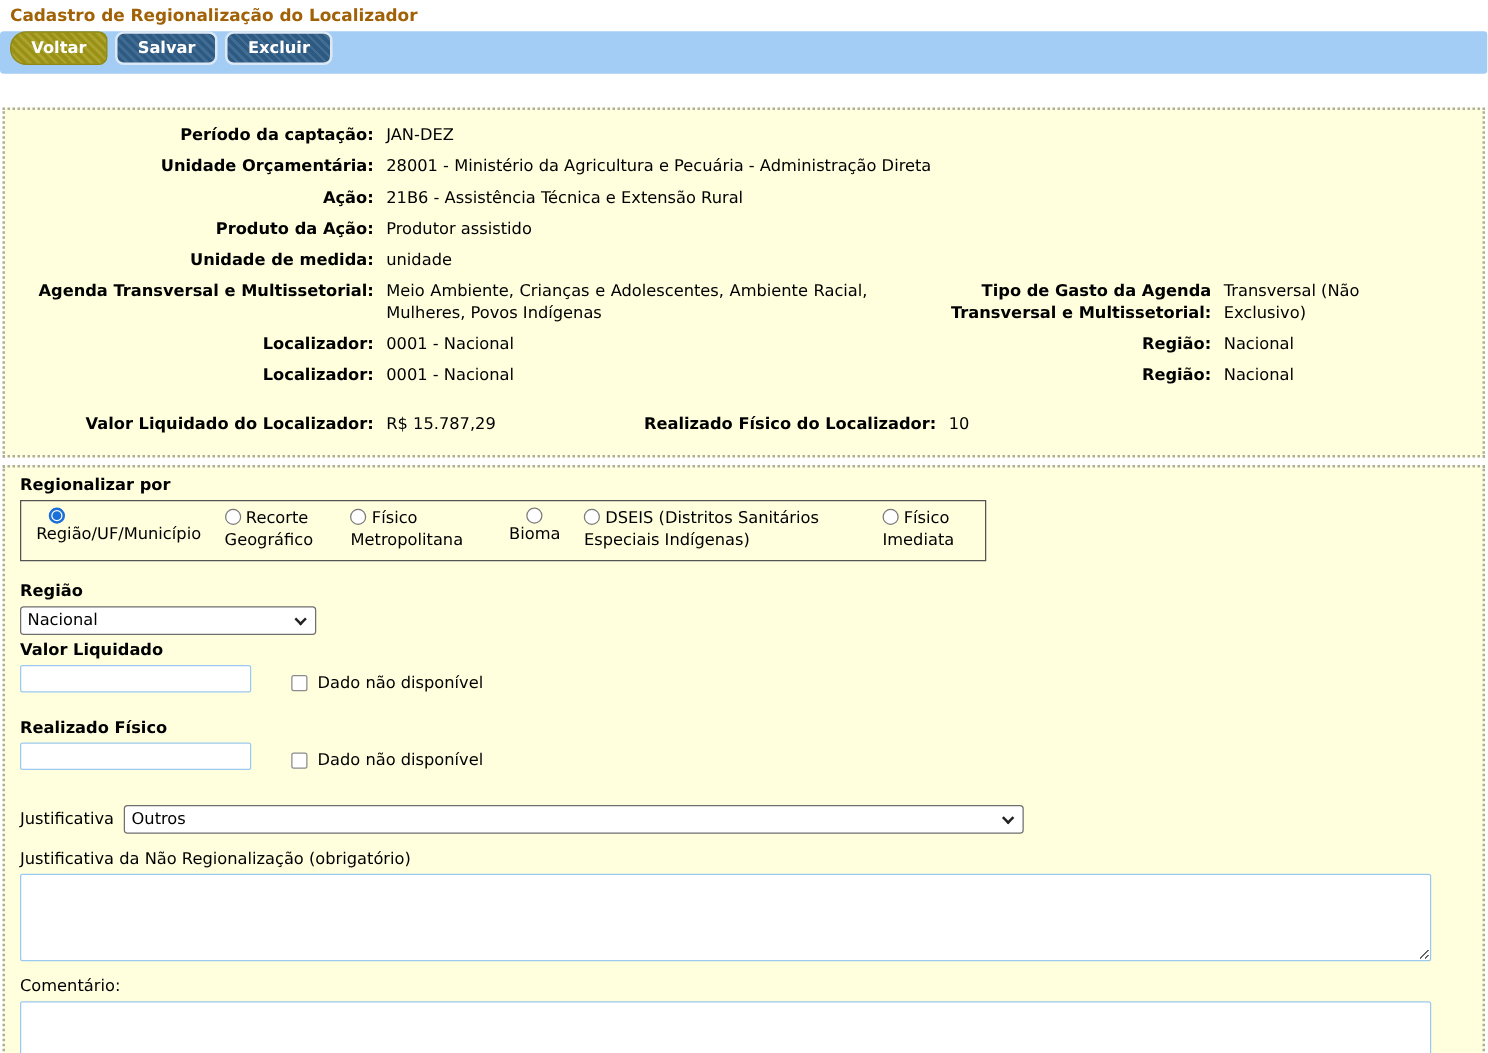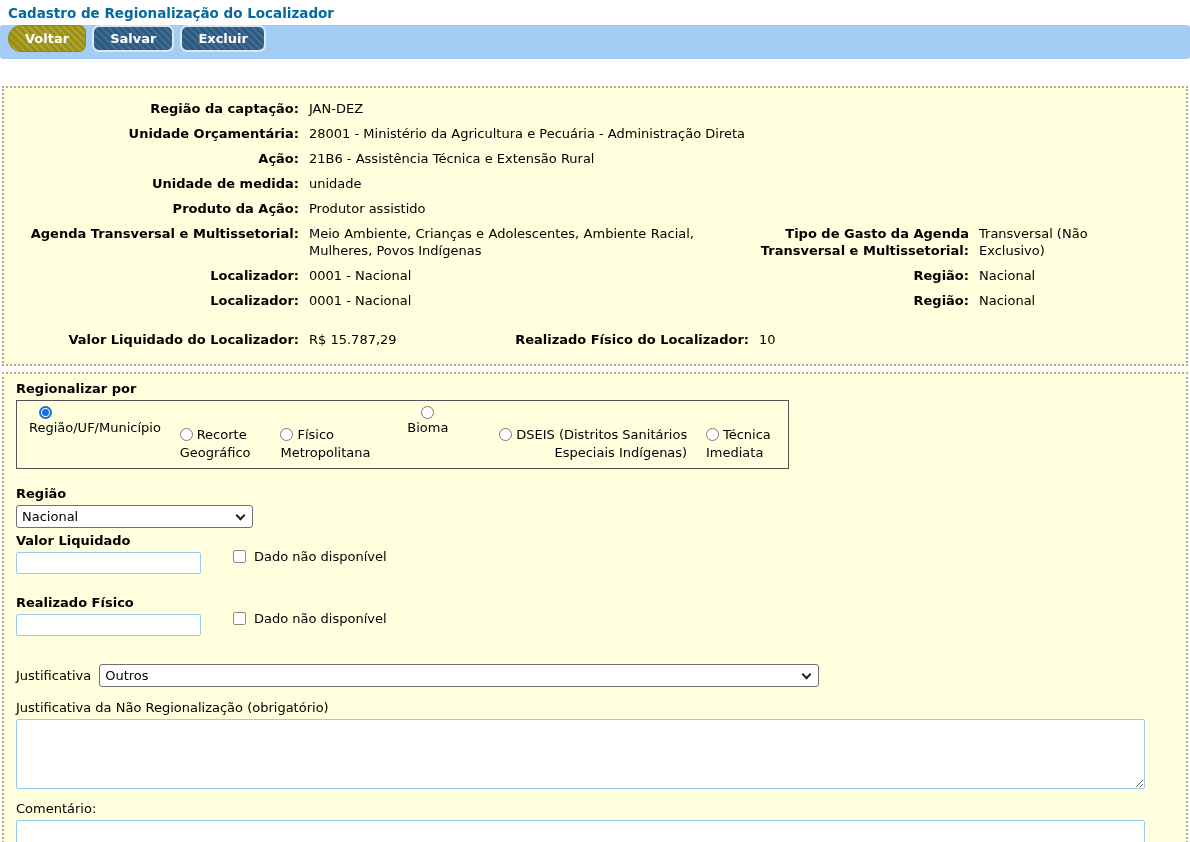--- a/index.html
+++ b/index.html
@@ -7,21 +7,21 @@
   body {
     width: 1190px;
     font-family: "DejaVu Sans", "Liberation Sans", sans-serif;
     font-size: 13px;
     color: #000;
   }
   
   .page-title {
     font-size: 13.5px;
     font-weight: bold;
-    color: #0369a1;
+    color: #a16207;
     padding: 5px 0 4px 8px;
   }
   .toolbar {
     background: #A3CDF4;
     height: 34px;
     border-radius: 3px;
     display: flex;
     align-items: flex-start;
     padding-left: 8px;
     gap: 6px;
@@ -80,24 +80,24 @@
     border: 1px solid #545454;
     margin-top: 3px;
     padding: 5px 12px 6px 12px;
     display: flex;
     justify-content: space-between;
     align-items: flex-start;
     line-height: 18px;
   }
   .radio-item { cursor: pointer; }
   .radio-item .lbl-txt { font-weight: normal; }
-  .ri-inline { display: inline-block; margin-top: 20px; }
+  .ri-inline { display: inline-block; }
   .ri-col { display: flex; flex-direction: column; align-items: flex-start; }
   .ri-col-center { display: flex; flex-direction: column; align-items: center; } .ri-w2 { width: 82px; } .ri-w3 { width: 108px; }
-  .ri-w5 { width: 220px; text-align: right; } .ri-w6 { width: 70px; }
+  .ri-w5 { width: 220px; } .ri-w6 { width: 70px; }
   .radio {
     display: inline-block;
     width: 13px; height: 13px;
     border: 1px solid #7a7a7a;
     border-radius: 50%;
     background: #fff;
     vertical-align: -2px;
     margin-right: 4px;
     position: relative;
   }
@@ -153,21 +153,21 @@
   }
   .cb-row { display: flex; align-items: center; margin-left: 32px; cursor: pointer; }
   .cb {
     width: 13px; height: 13px;
     border: 1px solid #8b8b8b;
     border-radius: 2px;
     background: #fff;
     display: inline-block;
     margin-right: 8px;
   }
-  .input-row { display: flex; align-items: flex-start; }
+  .input-row { display: flex; align-items: flex-end; }
   textarea {
     width: 1129px;
     border: 1px solid #9CC9F0;
     border-radius: 2px;
     background: #fff;
     font-family: inherit; font-size: 13px;
     padding: 3px 4px;
     margin-top: 3px;
     resize: both;
   }
@@ -182,42 +182,42 @@
 
 <div class="toolbar">
   <button class="btn btn-olive">Voltar</button>
   <button class="btn btn-blue">Salvar</button>
   <button class="btn btn-blue">Excluir</button>
 </div>
 
 <div class="panel panel-info">
 
   <div class="irow">
-    <span class="lbl lbl-l">Região da captação:</span>
+    <span class="lbl lbl-l">Período da captação:</span>
     <span class="val-l">JAN-DEZ</span>
   </div>
 
   <div class="irow">
     <span class="lbl lbl-l">Unidade Orçamentária:</span>
     <span class="val-l">28001 - Ministério da Agricultura e Pecuária - Administração Direta</span>
   </div>
 
   <div class="irow">
     <span class="lbl lbl-l">Ação:</span>
     <span class="val-l">21B6 - Assistência Técnica e Extensão Rural</span>
   </div>
 
   <div class="irow">
+    <span class="lbl lbl-l">Produto da Ação:</span>
+    <span class="val-l">Produtor assistido</span>
+  </div>
+
+  <div class="irow">
     <span class="lbl lbl-l">Unidade de medida:</span>
     <span class="val-l">unidade</span>
-  </div>
-
-  <div class="irow">
-    <span class="lbl lbl-l">Produto da Ação:</span>
-    <span class="val-l">Produtor assistido</span>
   </div>
 
   <div class="irow">
     <span class="lbl lbl-l">Agenda Transversal e Multissetorial:</span>
     <span class="val-fix"><span class="val-just" style="display:inline-block">Meio Ambiente, Crianças e Adolescentes, Ambiente Racial, Mulheres, Povos Indígenas</span></span>
     <span class="lbl lbl-r">Tipo de Gasto da Agenda Transversal e Multissetorial:</span>
     <span class="val-r"><span class="val-r-narrow" style="display:inline-block">Transversal (Não Exclusivo)</span></span>
   </div>
 
   <div class="irow">
@@ -259,21 +259,21 @@
       <span class="radio"></span><span class="lbl-txt">Físico Metropolitana</span>
     </div>
     <div class="radio-item ri-col-center">
       <span class="radio"></span>
       <span class="lbl-txt">Bioma</span>
     </div>
     <div class="radio-item ri-inline ri-w5">
       <span class="radio"></span><span class="lbl-txt">DSEIS (Distritos Sanitários Especiais Indígenas)</span>
     </div>
     <div class="radio-item ri-inline ri-w6">
-      <span class="radio"></span><span class="lbl-txt">Técnica Imediata</span>
+      <span class="radio"></span><span class="lbl-txt">Físico Imediata</span>
     </div>
   </div>
 
   <div class="sec-label mt16">Região</div>
   <div class="select select-regiao">
     <span>Nacional</span>
     <span class="chev"></span>
   </div>
 
   <div class="sec-label mt15">Valor Liquidado</div>

